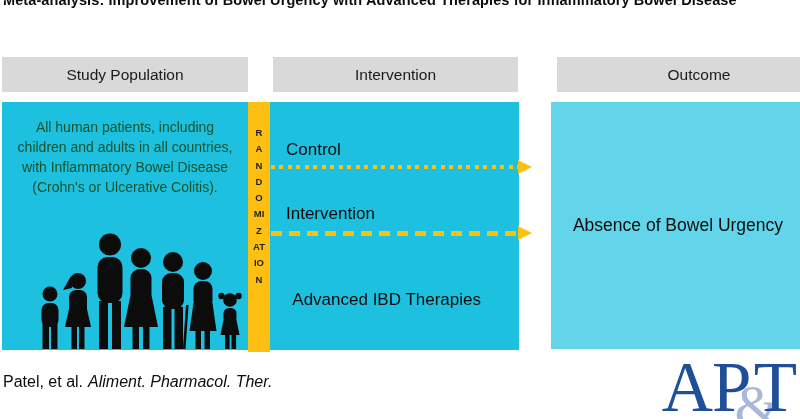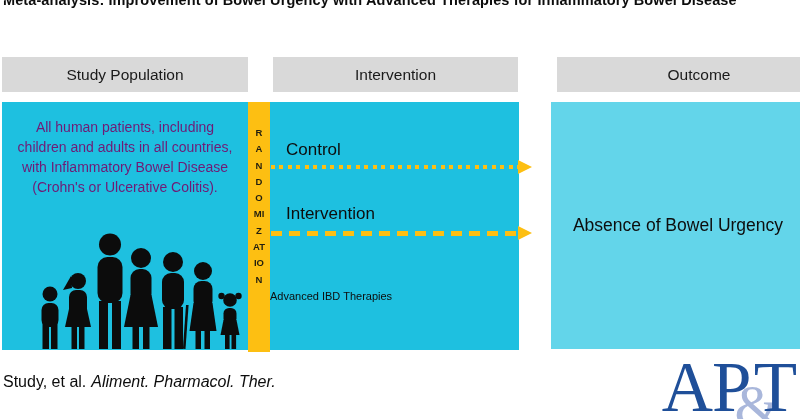--- a/index.html
+++ b/index.html
@@ -33,35 +33,35 @@
   .box{position:absolute;top:102px}
   #box-pop{left:2px;width:246px;height:248px;background:var(--cyan)}
   #box-int{left:270px;width:249px;height:248px;background:var(--cyan)}
   #box-out{
     left:541px;width:254px;height:247px;background:var(--cyan-light);
     display:flex;align-items:center;justify-content:center;
     font-size:17.5px;color:#0d0d0d;text-align:center;margin-left:10px;
   }
   #pop-text{
     padding:15px 11px 0 11px;text-align:center;
-    font-size:14px;line-height:20px;color:#701a75;
+    font-size:14px;line-height:20px;color:#14532d;
   }
   
   #rand-bar{position:absolute;left:248px;top:102px;width:22px;height:250px;background:var(--yellow)}
   #rand-label{
     width:12px;margin:23px auto 16px auto;word-break:break-all;text-align:center;
     font-size:9.5px;font-weight:700;line-height:16.3px;color:#221f10;
   }
   
   .arm-label{position:absolute;left:286px;font-size:17px;color:#0d0d0d}
   #control-label{top:140px}
   #intervention-label{top:204px}
   #therapies-label{
-    position:absolute;left:270px;top:290px;width:211px;text-align:left;
-    font-size:11px;color:#0d0d0d;
+    position:absolute;left:270px;top:290px;width:211px;text-align:right;
+    font-size:17px;color:#0d0d0d;
   }
   
   .arrow-line{position:absolute;left:271px;width:248px}
   #arrow-control{
     top:165px;height:4px;
     background:repeating-linear-gradient(90deg,var(--yellow) 0 4px,transparent 4px 8.5px);
   }
   #arrow-intervention{
     top:231px;height:5px;
     background:repeating-linear-gradient(90deg,var(--yellow) 0 11px,transparent 11px 18px);
@@ -179,20 +179,20 @@
       <circle cx="193.5" cy="65" r="3.2"></circle>
       <circle cx="210.5" cy="65" r="3.2"></circle>
       <rect x="195.5" y="77" width="13" height="16" rx="5.5"></rect>
       <path d="M195.5,89 L208.5,89 L211.5,104 L192.5,104 Z"></path>
       <rect x="197" y="104" width="4.6" height="14"></rect>
       <rect x="203.5" y="104" width="4.6" height="14"></rect>
     </g>
   </svg>
 
   <div id="citation">
-    <span id="cite-authors">Study, et al.</span><span id="cite-journal">Aliment. Pharmacol. Ther.</span>
+    <span id="cite-authors">Patel, et al.</span><span id="cite-journal">Aliment. Pharmacol. Ther.</span>
   </div>
 
   <div id="logo">
     <span class="logo-dark" id="logo-ap">AP</span><span id="logo-amp">&amp;</span><span class="logo-dark" id="logo-t">T</span>
   </div>
 
 </div>
 
 </body></html>

